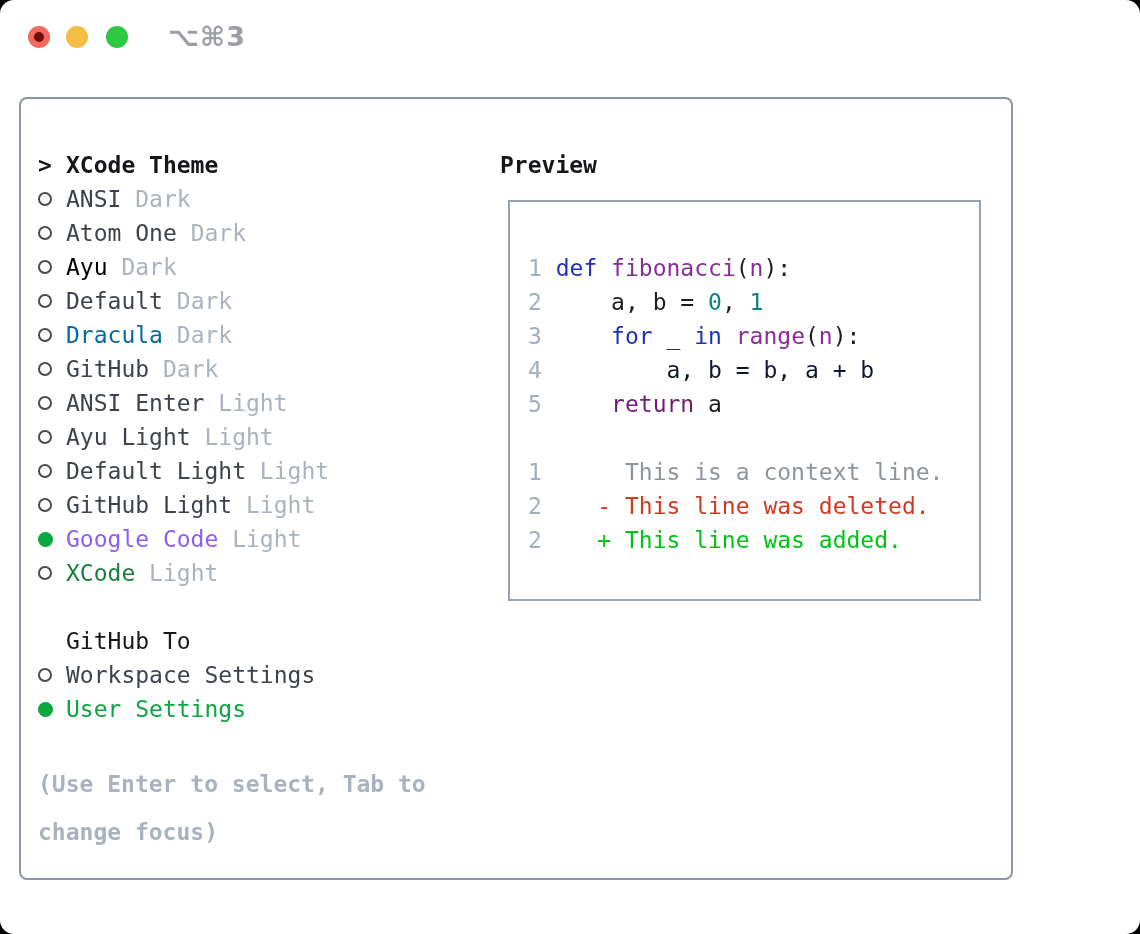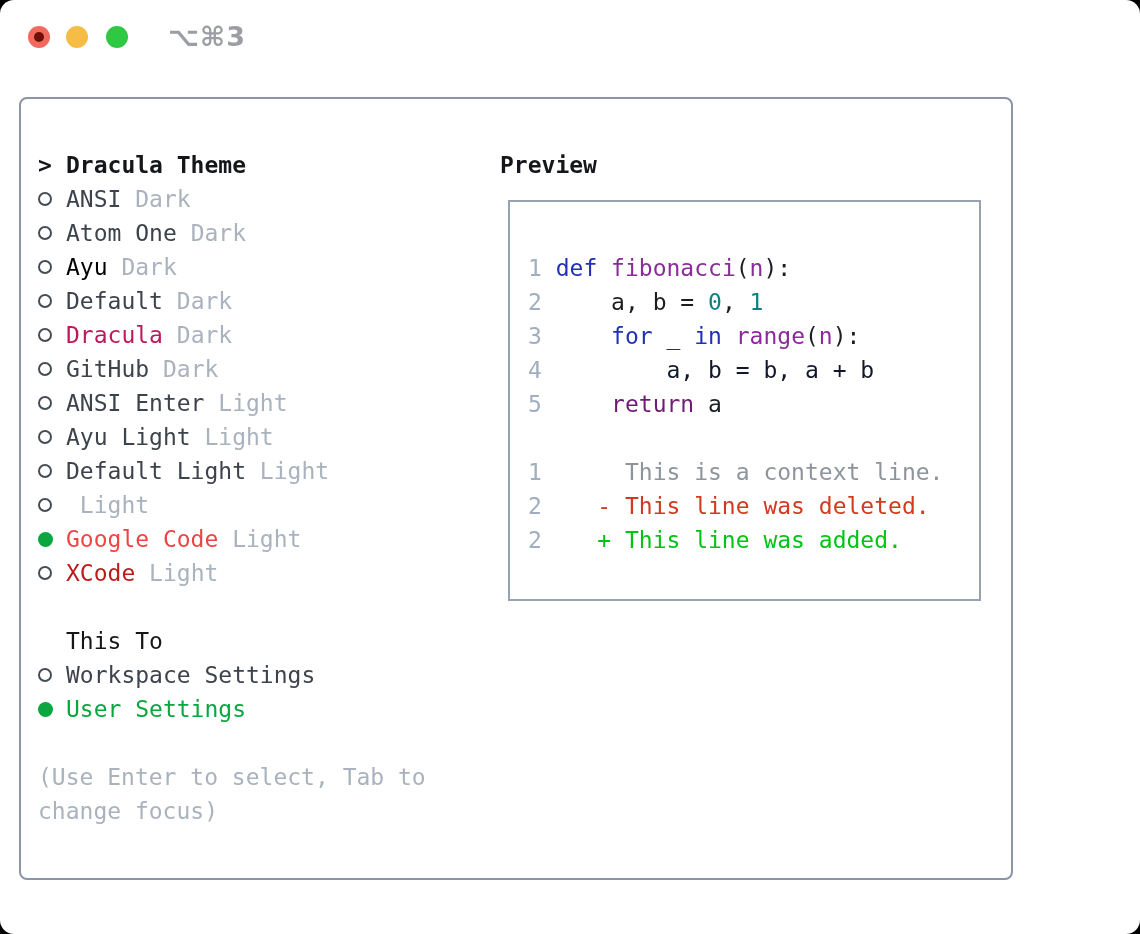--- a/index.html
+++ b/index.html
@@ -36,22 +36,23 @@
   .marker{flex:0 0 28px;width:28px;display:flex;align-items:center;}
   .prompt{font-weight:bold;color:#14161a;font-size:23px;}
   .hdr{font-weight:bold;color:#14161a;}
   .hdr-regular{font-weight:normal;color:#14161a;}
   .radio{box-sizing:border-box;width:14px;height:14px;border-radius:50%;border:2px solid #454c54;}
   .radio-filled{width:15px;height:15px;border-radius:50%;border:none;}
   #theme-list{position:absolute;left:17px;top:49px;}
   #apply-list{position:absolute;left:17px;top:525px;}
   .help{
     position:absolute;left:17px;top:661px;
-    font-size:23px;line-height:34px;white-space:pre;
+    font-size:23px;line-height:48px;white-space:pre;
     color:var(--muted,#a9b2bd);
+    font-weight:bold;
   }
   .preview-title{
     position:absolute;left:479px;top:49px;
     height:34px;line-height:34px;font-size:23px;font-weight:bold;color:#14161a;
   }
   .preview-box{
     position:absolute;left:487px;top:101px;
     width:473px;height:401px;
     box-sizing:border-box;
     border:2px solid var(--preview-border,#98a1ae);
@@ -71,40 +72,40 @@
   </span>
   <span class="tl tl-yellow" id="tl-yellow" style="background: rgb(246, 189, 69);"></span>
   <span class="tl tl-green" id="tl-green" style="background: rgb(46, 200, 67);"></span>
   <span class="win-title" id="win-title" style="color: rgb(155, 158, 163);">⌥⌘3</span>
 
   <div class="panel">
 
     <div id="theme-list">
       <div class="row">
         <span class="marker"><span class="prompt">&gt;</span></span>
-        <span class="hdr">Dracula Theme</span>
+        <span class="hdr">XCode Theme</span>
       </div>
     <div class="row"><span class="marker"><span class="radio"></span></span><span style="color: rgb(60, 67, 76);">ANSI</span><span style="color: rgb(169, 178, 189);"> Dark</span></div>
         <div class="row"><span class="marker"><span class="radio"></span></span><span style="color: rgb(60, 67, 76);">Atom One</span><span style="color: rgb(169, 178, 189);"> Dark</span></div>
         <div class="row"><span class="marker"><span class="radio"></span></span><span style="color: #000000;">Ayu</span><span style="color: rgb(169, 178, 189);"> Dark</span></div>
         <div class="row"><span class="marker"><span class="radio"></span></span><span style="color: rgb(60, 67, 76);">Default</span><span style="color: rgb(169, 178, 189);"> Dark</span></div>
-        <div class="row"><span class="marker"><span class="radio"></span></span><span style="color: #be185d;">Dracula</span><span style="color: rgb(169, 178, 189);"> Dark</span></div>
+        <div class="row"><span class="marker"><span class="radio"></span></span><span style="color: #0369a1;">Dracula</span><span style="color: rgb(169, 178, 189);"> Dark</span></div>
         <div class="row"><span class="marker"><span class="radio"></span></span><span style="color: rgb(60, 67, 76);">GitHub</span><span style="color: rgb(169, 178, 189);"> Dark</span></div>
         <div class="row"><span class="marker"><span class="radio"></span></span><span style="color: rgb(60, 67, 76);">ANSI Enter</span><span style="color: rgb(169, 178, 189);"> Light</span></div>
         <div class="row"><span class="marker"><span class="radio"></span></span><span style="color: rgb(60, 67, 76);">Ayu Light</span><span style="color: rgb(169, 178, 189);"> Light</span></div>
         <div class="row"><span class="marker"><span class="radio"></span></span><span style="color: rgb(60, 67, 76);">Default Light</span><span style="color: rgb(169, 178, 189);"> Light</span></div>
-        <div class="row"><span class="marker"><span class="radio"></span></span><span style="color: rgb(169, 178, 189);"> Light</span></div>
-        <div class="row"><span class="marker"><span class="radio-filled" style="background: rgb(10, 166, 64);"></span></span><span style="color: #ef4444;">Google Code</span><span style="color: rgb(169, 178, 189);"> Light</span></div>
-        <div class="row"><span class="marker"><span class="radio"></span></span><span style="color: #b91c1c;">XCode</span><span style="color: rgb(169, 178, 189);"> Light</span></div>
+        <div class="row"><span class="marker"><span class="radio"></span></span><span style="color: rgb(60, 67, 76);">GitHub Light</span><span style="color: rgb(169, 178, 189);"> Light</span></div>
+        <div class="row"><span class="marker"><span class="radio-filled" style="background: rgb(10, 166, 64);"></span></span><span style="color: #8b5cf6;">Google Code</span><span style="color: rgb(169, 178, 189);"> Light</span></div>
+        <div class="row"><span class="marker"><span class="radio"></span></span><span style="color: #15803d;">XCode</span><span style="color: rgb(169, 178, 189);"> Light</span></div>
       </div>
 
     <div id="apply-list">
       <div class="row">
         <span class="marker"></span>
-        <span class="hdr-regular">This To</span>
+        <span class="hdr-regular">GitHub To</span>
       </div>
     <div class="row"><span class="marker"><span class="radio"></span></span><span style="color: rgb(60, 67, 76);">Workspace Settings</span></div>
         <div class="row"><span class="marker"><span class="radio-filled" style="background: rgb(10, 166, 64);"></span></span><span style="color: rgb(10, 166, 64);">User Settings</span></div>
       </div>
 
     <div class="help">(Use Enter to select, Tab to
 change focus)</div>
 
     <div class="preview-title">Preview</div>
 

